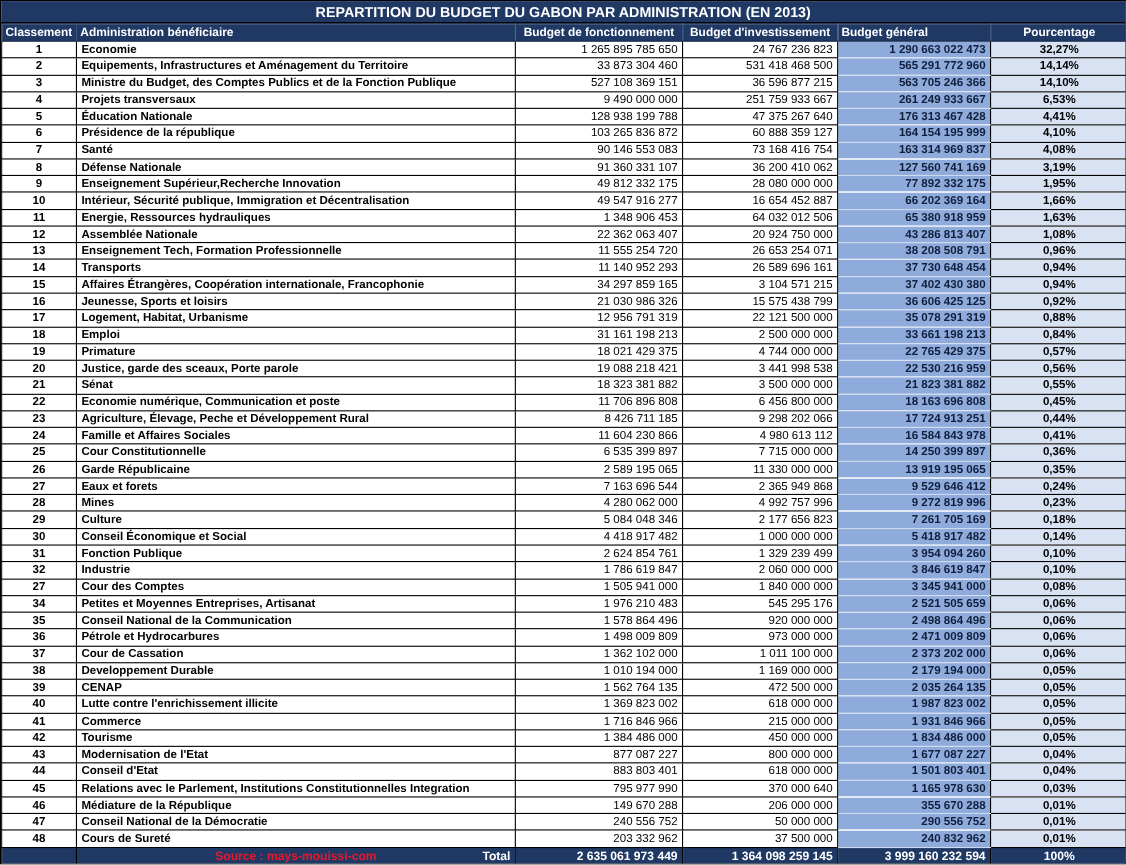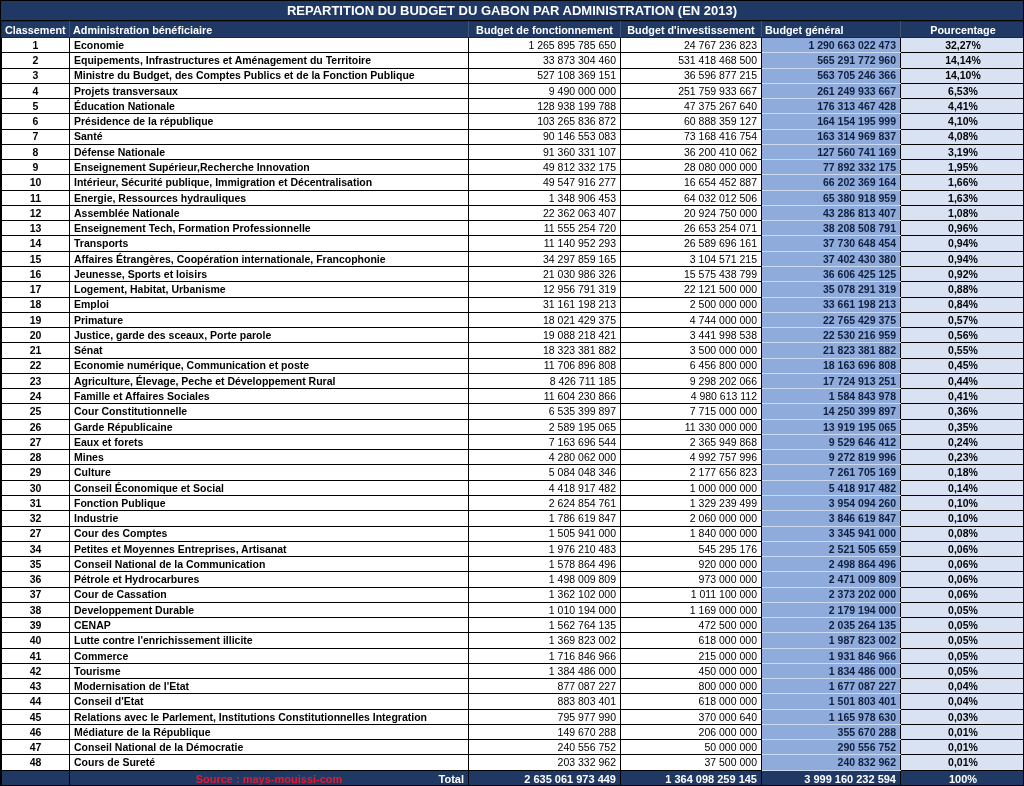--- a/index.html
+++ b/index.html
@@ -260,21 +260,21 @@
           <td class="num">8 426 711 185</td>
           <td class="num">9 298 202 066</td>
           <td class="gen">17 724 913 251</td>
           <td class="pct">0,44%</td>
         </tr>
         <tr>
           <td class="rank">24</td>
           <td class="admin">Famille et Affaires Sociales</td>
           <td class="num">11 604 230 866</td>
           <td class="num">4 980 613 112</td>
-          <td class="gen">1 584 843 978</td>
+          <td class="gen">16 584 843 978</td>
           <td class="pct">0,41%</td>
         </tr>
         <tr>
           <td class="rank">25</td>
           <td class="admin">Cour Constitutionnelle</td>
           <td class="num">6 535 399 897</td>
           <td class="num">7 715 000 000</td>
           <td class="gen">14 250 399 897</td>
           <td class="pct">0,36%</td>
         </tr>

